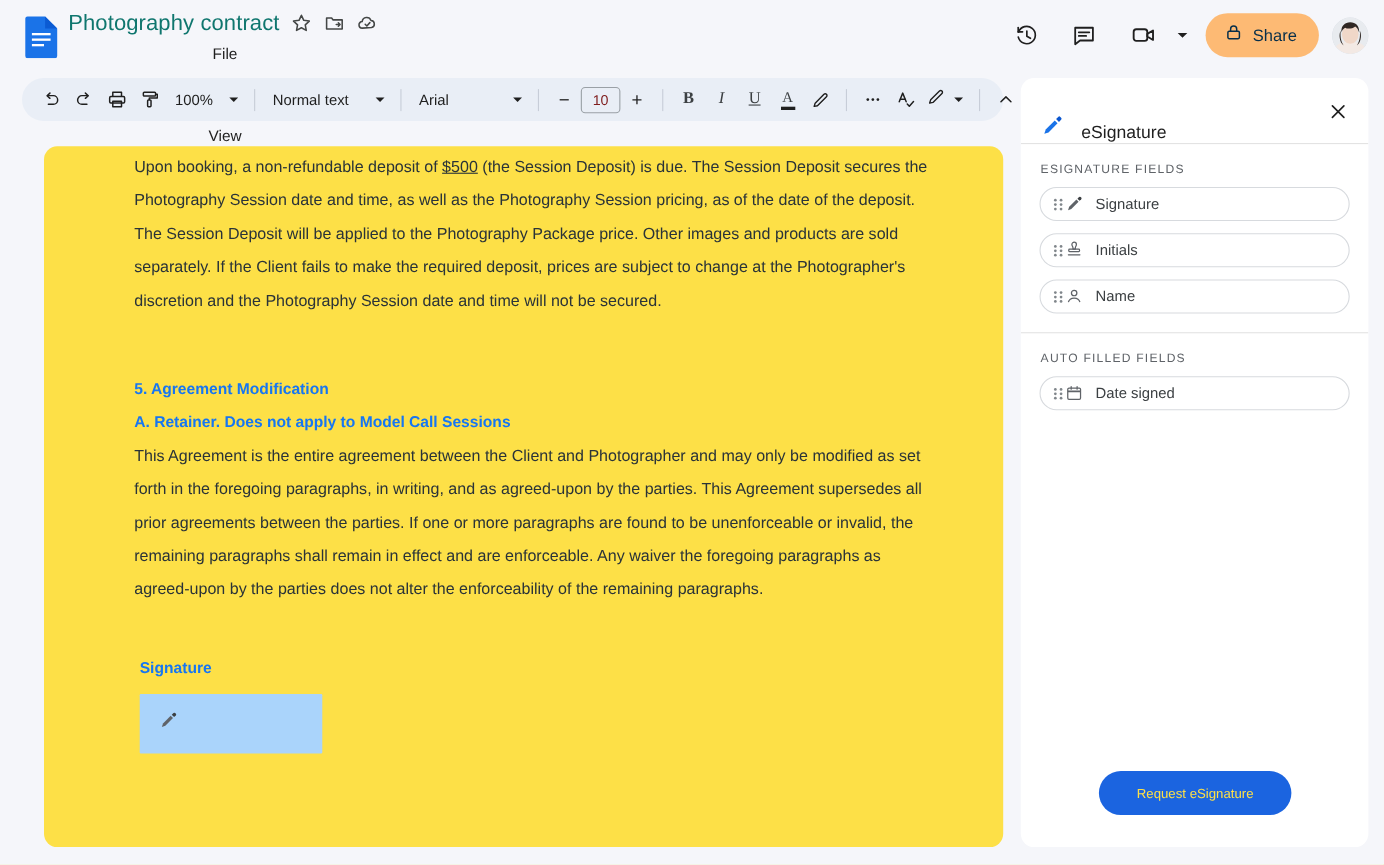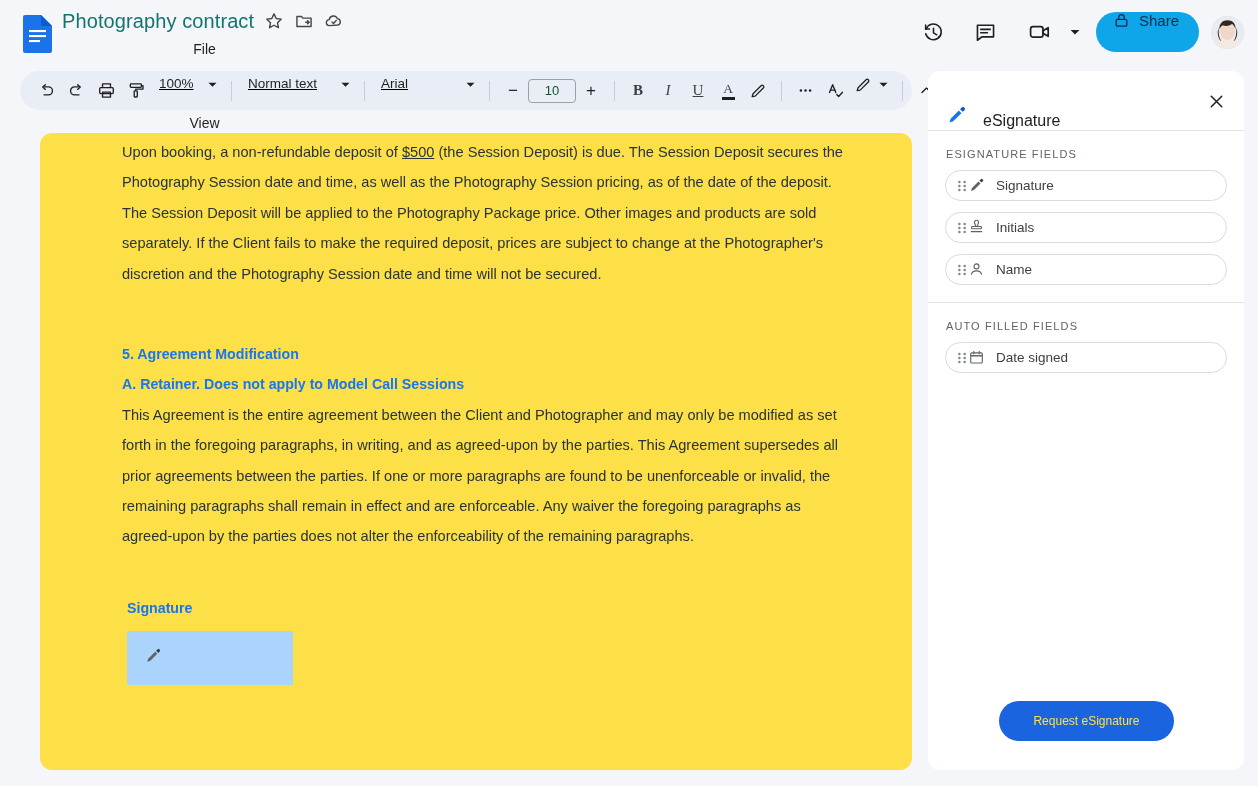--- a/index.html
+++ b/index.html
@@ -54,23 +54,23 @@
   .hicon-btn {
     width: 40px; height: 40px; border-radius: 50%;
     display: flex; align-items: center; justify-content: center;
     cursor: pointer; margin: 0 6px;
   }
   .meet-group {
     display: flex; align-items: center; cursor: pointer;
     margin: 0 2px;
   }
   .share-btn {
-    display: flex; gap: 9px;
+    display: flex; align-items: center; gap: 9px;
     height: 40px; padding: 0 20px 0 17px;
-    background: #0ea5e9; border-radius: 20px;
+    background: #fdba74; border-radius: 20px;
     cursor: pointer; margin-left: 10px; margin-right: 12px;
   }
   .share-label { font-size: 15px; color: #062e4a; font-weight: 500; }
   .avatar {
     width: 33px; height: 33px; border-radius: 50%;
     overflow: hidden; cursor: pointer; flex: none;
     background: #d8dde4;
     position: relative;
   }
 
@@ -85,36 +85,36 @@
   .tb-btn {
     width: 30px; height: 30px; border-radius: 50%;
     display: flex; align-items: center; justify-content: center;
     cursor: pointer; flex: none;
   }
   .tb-sep {
     width: 1px; height: 20px; background: #c7cdd8;
     margin: 0 8px; flex: none;
   }
   .tb-drop {
-    display: flex; height: 30px;
+    display: flex; align-items: center; height: 30px;
     border-radius: 4px; cursor: pointer; padding: 0 2px 0 8px;
-    gap: 2px; flex: none; text-decoration: underline;
+    gap: 2px; flex: none;
   }
   .tb-drop-label { font-size: 13.5px; color: #1f1f1f; white-space: nowrap; }
   .caret { width: 18px; height: 18px; display: flex; align-items:center; justify-content:center; }
   .zoom-drop { width: 72px; }
   .zoom-drop .tb-drop-label { width: 44px; }
   .style-drop { width: 116px; }
   .style-drop .tb-drop-label { width: 90px; }
   .font-drop { width: 108px; }
   .font-drop .tb-drop-label { width: 82px; }
   .fontsize-box {
-    width: 48px; height: 24px; border: 1px solid #9aa0a6;
+    width: 36px; height: 24px; border: 1px solid #9aa0a6;
     border-radius: 4px; display: flex; align-items: center;
-    justify-content: center; font-size: 13px; color: #14532d;
+    justify-content: center; font-size: 13px; color: #7f1d1d;
     background: transparent; cursor: text; flex: none;
   }
   .tb-txt { font-size: 15px; color: #3c4043; font-weight: 700; }
 
   
   .doc-page {
     position: absolute; left: 40px; top: 133px;
     width: 872px; height: 637px;
     background: #fde047; border-radius: 12px;
     overflow: hidden;

